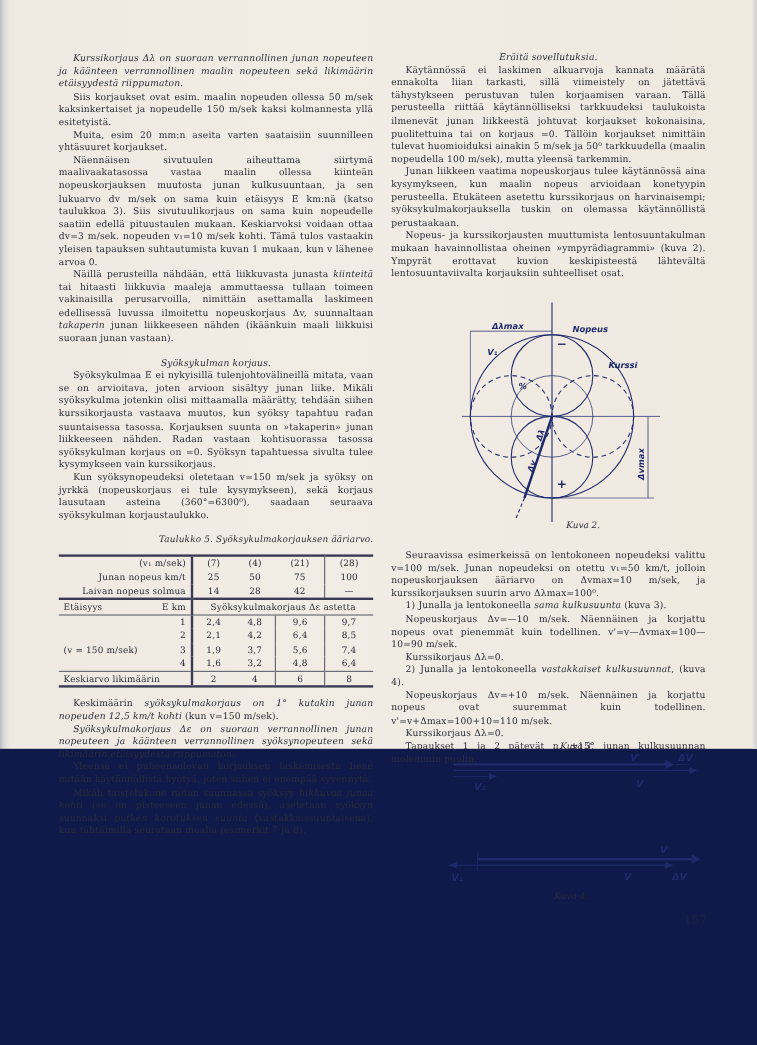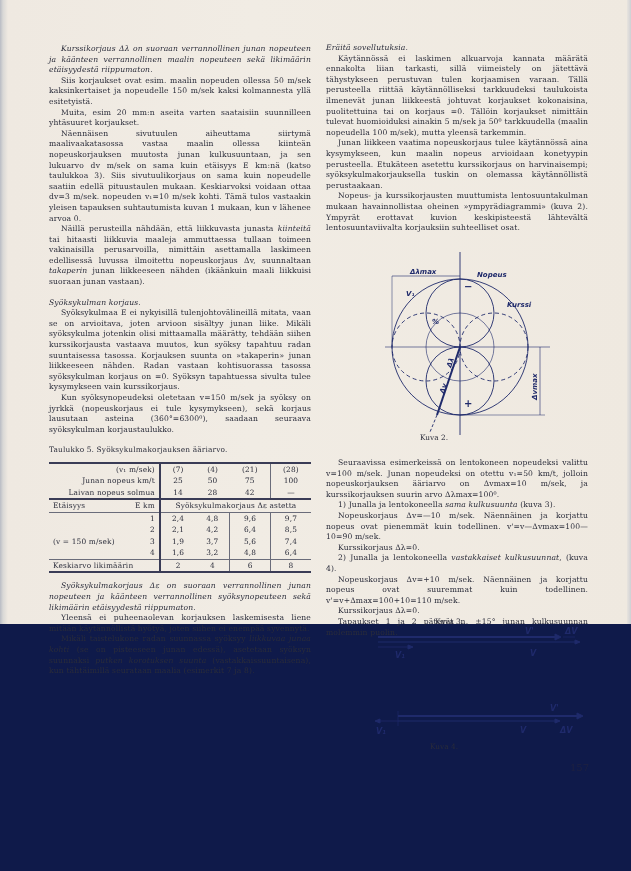--- a/index.html
+++ b/index.html
@@ -15,35 +15,35 @@
   }
   .page::after {
     content:""; position:absolute; right:0; top:0; width:4px; height:100%;
     background:linear-gradient(90deg,#e8e4de,#cfd0d4);
   }
   .col { position:absolute; font-size:7.6px; line-height:10.6px; text-align:justify; letter-spacing:0.15px; }
   .left { left:49px; top:44px; width:262px; }
   .right { left:326px; top:43px; width:262px; }
   .col p { margin:0; text-indent:12px; }
   .it { font-style:italic; }
-  .heading { text-align:left; font-style:italic; margin:6px 0 4px 0; text-indent:0 !important; }
+  .heading { text-align:center; font-style:italic; margin:6px 0 4px 0; text-indent:0 !important; }
   .sp { height:10px; }
 
   table.t5 { border-collapse:collapse; width:262px; margin:6px 0 8px 0; font-size:7.4px; line-height:9.5px; }
   table.t5 td { padding:1px 4px; }
   table.t5 .topline td { border-top:2px solid #3a3c56; }
   table.t5 .midline td { border-top:2px solid #3a3c56; }
   table.t5 .thin td { border-top:1px solid #6a6c7a; }
   table.t5 .bot td { border-bottom:2px solid #3a3c56; }
   table.t5 td.vl { border-left:2px solid #3a3c56; }
   table.t5 td.vt { border-left:1px solid #6a6c7a; }
   .c { text-align:center; }
   .r { text-align:right; }
 
-  .caption { text-align:left; font-size:7.4px; }
+  .caption { font-style:italic; text-align:right; font-size:7.4px; }
   .fig2 { position:absolute; left:365px; top:250px; width:190px; height:190px; }
   .fig2cap { position:absolute; left:420px; top:433px; width:80px; }
   .fig3cap { position:absolute; left:435px; top:617px; width:60px; }
   .fig3 { position:absolute; left:370px; top:625px; width:230px; height:45px; }
   .fig4 { position:absolute; left:370px; top:700px; width:230px; height:45px; }
   .fig4cap { position:absolute; left:430px; top:742px; width:60px; }
   .right2 { left:326px; top:458px; width:262px; }
   .pagenum { position:absolute; left:570px; top:762px; font-size:10px; font-weight:normal; color:#1e2140; font-family:"DejaVu Serif", serif; }
 </style>
 </head>
@@ -128,20 +128,21 @@
       <tr class="thin bot">
         <td>Keskiarvo likimäärin</td>
         <td class="c vl">2</td>
         <td class="c">4</td>
         <td class="c vt">6</td>
         <td class="c vt">8</td>
       </tr>
     </tbody>
       </table>
 
+    <p><span>Keskimäärin </span><span class="it">syöksykulmakorjaus on 1° kutakin junan nopeuden 12,5 km/t kohti</span><span> (kun v=150 m/sek).</span></p>
     <p class="it">Syöksykulmakorjaus Δε on suoraan verrannollinen junan nopeuteen ja käänteen verrannollinen syöksynopeuteen sekä likimäärin etäisyydestä riippumaton.</p>
     <p>Yleensä ei puheenaolevan korjauksen laskemisesta liene mitään käytännöllistä hyötyä, joten siihen ei enempää syvennytä.</p>
     <p><span>Mikäli taistelukone radan suunnassa syöksyy </span><span class="it">liikkuvaa junaa kohti</span><span> (se on pisteeseen junan edessä), asetetaan syöksyn suunnaksi </span><span class="it">putken korotuksen suunta</span><span> (vastakkaissuuntaisena), kun tähtäimillä seurataan maalia (esimerkit 7 ja 8).</span></p>
   </div>
 
   <div class="col right">
     <p class="heading" style="margin-top:0">Eräitä sovellutuksia.</p>
     <p>Käytännössä ei laskimen alkuarvoja kannata määrätä ennakolta liian tarkasti, sillä viimeistely on jätettävä tähystykseen perustuvan tulen korjaamisen varaan. Tällä perusteella riittää käytännölliseksi tarkkuudeksi taulukoista ilmenevät junan liikkeestä johtuvat korjaukset kokonaisina, puolitettuina tai on korjaus =0. Tällöin korjaukset nimittäin tulevat huomioiduksi ainakin 5 m/sek ja 50⁰ tarkkuudella (maalin nopeudella 100 m/sek), mutta yleensä tarkemmin.</p>
     <p>Junan liikkeen vaatima nopeuskorjaus tulee käytännössä aina kysymykseen, kun maalin nopeus arvioidaan konetyypin perusteella. Etukäteen asetettu kurssikorjaus on harvinaisempi; syöksykulmakorjauksella tuskin on olemassa käytännöllistä perustaakaan.</p>
     <p>Nopeus- ja kurssikorjausten muuttumista lentosuuntakulman mukaan havainnollistaa oheinen »ympyrädiagrammi» (kuva 2). Ympyrät erottavat kuvion keskipisteestä lähtevältä lentosuuntaviivalta korjauksiin suhteelliset osat.</p>

